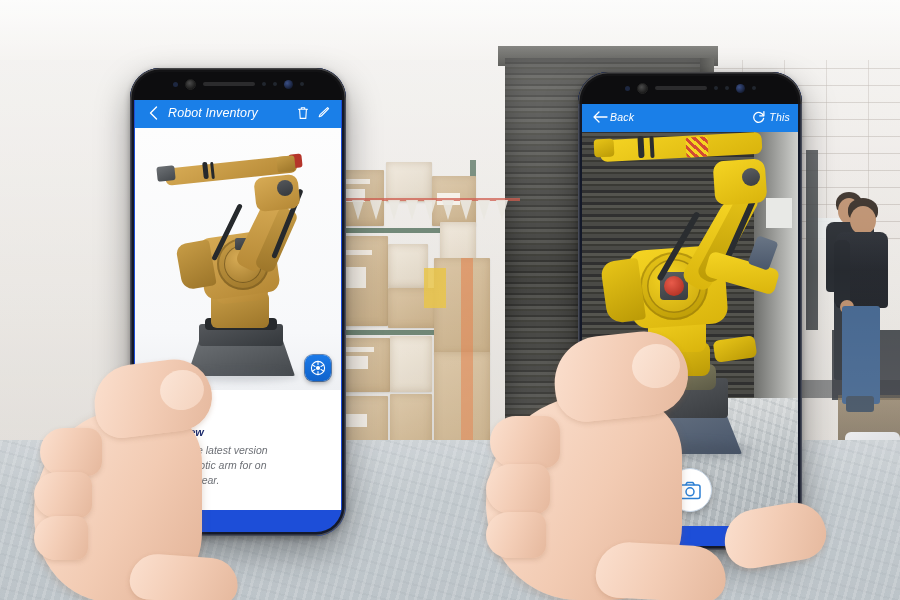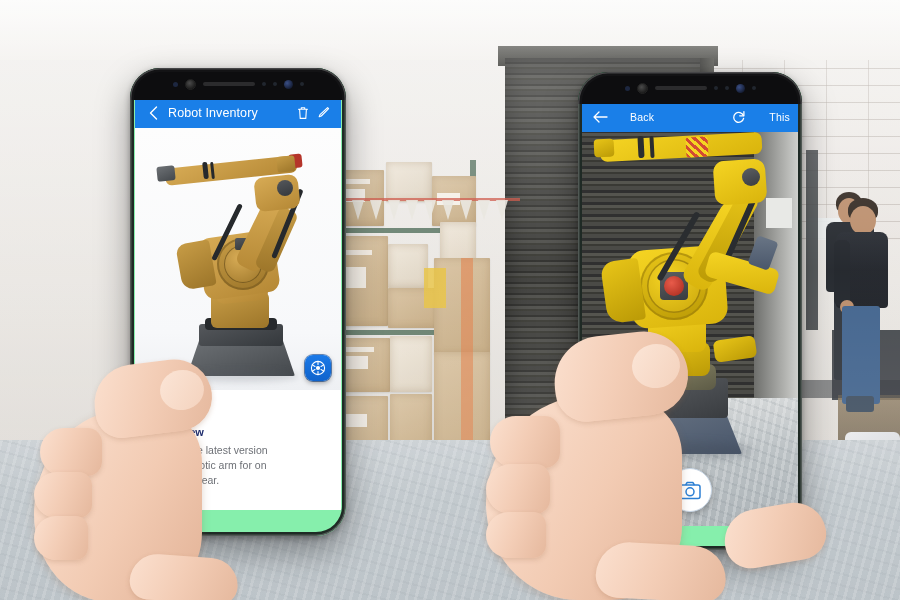--- a/index.html
+++ b/index.html
@@ -117,23 +117,24 @@
   .haze {
     position:absolute; inset:0;
     background:linear-gradient(to bottom, rgba(255,255,255,.30), rgba(255,255,255,.05) 45%, rgba(255,255,255,.18));
     pointer-events:none;
   }
 
   
   .phone {
     position:absolute;
     border-radius:30px;
-    background:#86efac;
+    background:#1d4ed8;
     box-shadow:0 14px 34px rgba(0,0,0,.38), 0 2px 6px rgba(0,0,0,.3);
     overflow:hidden;
+    font-style:italic;
   }
   .phone:before{ 
     content:""; position:absolute; inset:0; border-radius:30px;
     box-shadow:inset 0 0 0 1.5px rgba(255,255,255,.22), inset 0 0 0 4px rgba(20,20,22,.9);
     pointer-events:none; z-index:40;
   }
   #phone-left  { left:130px; top:68px;  width:216px; height:468px; }
   #phone-right { left:578px; top:72px;  width:224px; height:478px; }
 
   .bezel-top {
@@ -158,21 +159,21 @@
     position:relative; height:30px; width:100%;
     display:flex; align-items:center; padding:0 8px;
     color:#fff; font-size:12.5px;
   }
   .appbar .spacer { flex:1; }
   .icon-btn {
     display:flex; align-items:center; justify-content:center;
     width:20px; height:20px; flex:0 0 auto;
   }
   .appbar .title { font-size:12.5px; margin-left:5px; letter-spacing:.1px; }
-  .appbar .label { font-size:10.5px; margin-left:20px; letter-spacing:.2px; }
+  .appbar .label { font-size:10.5px; margin-left:0; letter-spacing:.2px; }
   svg { display:block; }
 
   
   .viewer {
     position:relative; height:262px; width:100%;
     background:linear-gradient(to bottom,#fdfdfd 0%,#f7f8fa 78%,#eef0f3 100%);
     overflow:hidden;
   }
   .ar-fab {
     position:absolute; right:10px; bottom:9px; width:26px; height:26px;

